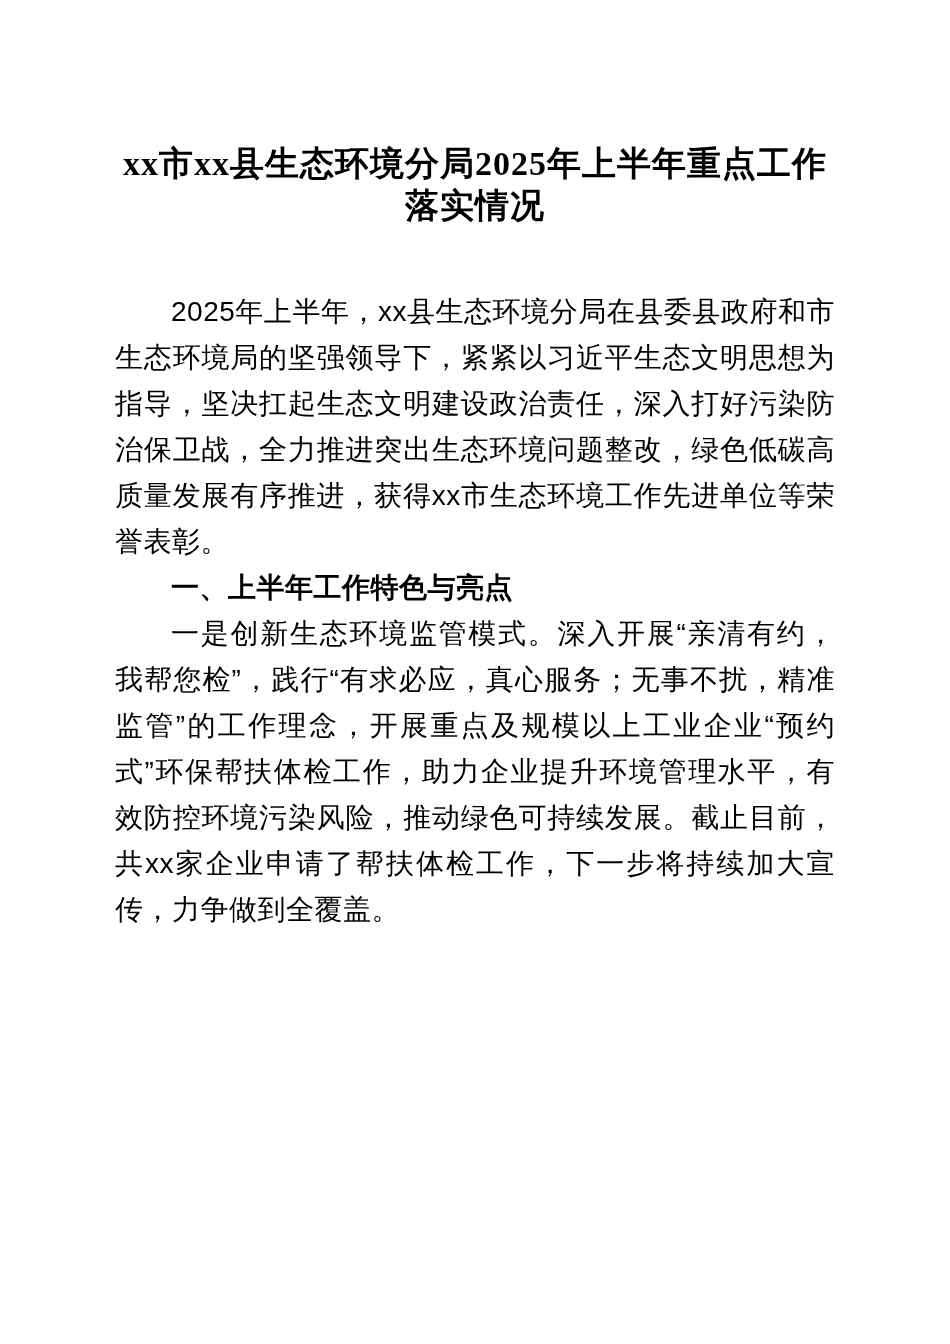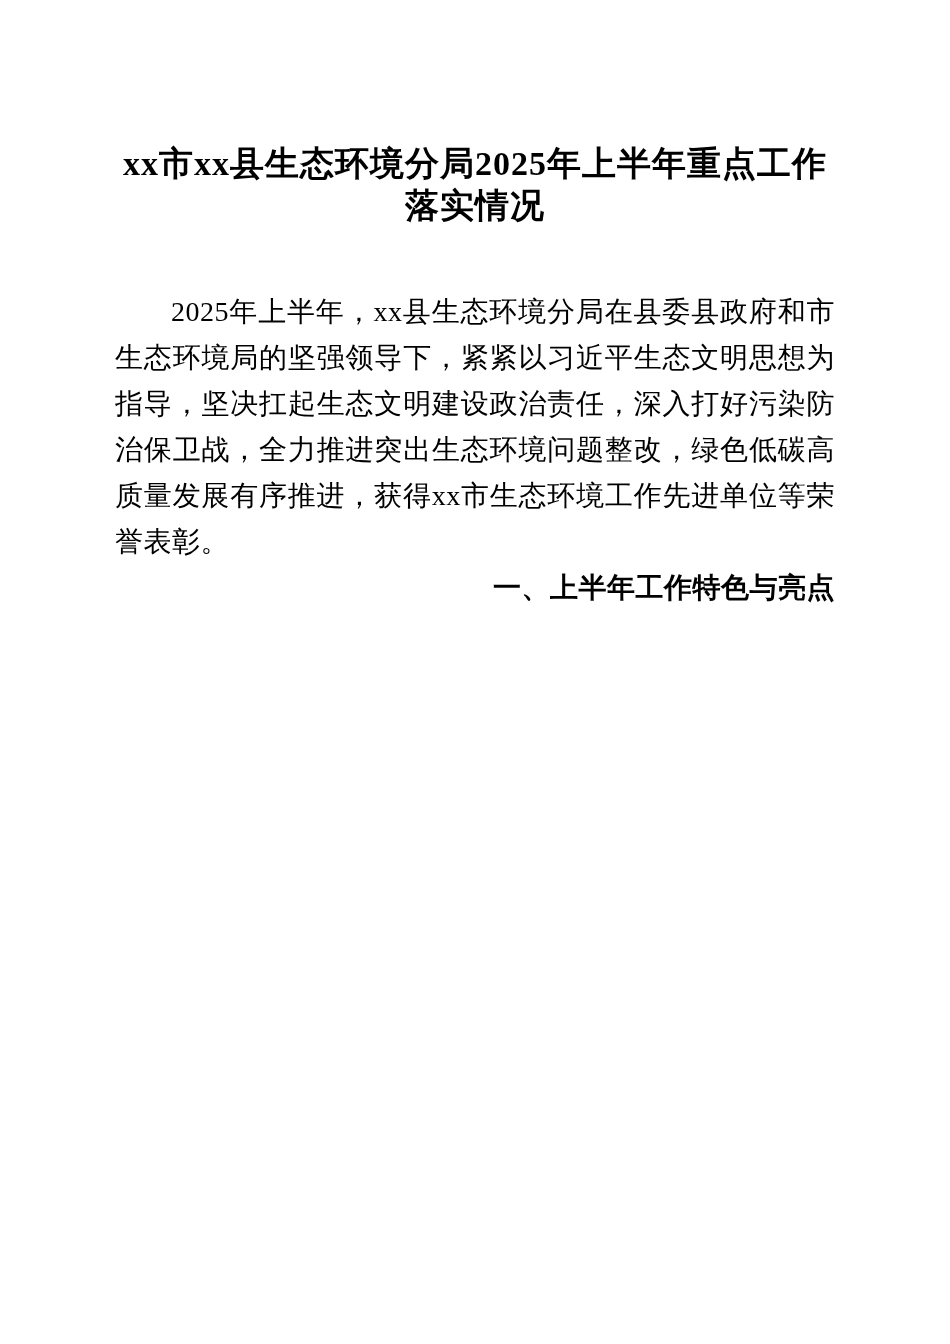--- a/index.html
+++ b/index.html
@@ -33,37 +33,38 @@
   .doc-body p,
   .doc-body h2 {
     margin: 0;
     font-size: 28px;
     line-height: 46px;
     text-align: justify;
     text-indent: 2em;
     color: #000000;
   }
   .doc-body p {
-    font-family: Liberation Serif, serif;
+    font-family: Liberation Sans, sans-serif;
     font-weight: 400;
     letter-spacing: 0.5px;
   }
   .doc-body h2 {
     font-family: "Liberation Sans", "DejaVu Sans", sans-serif;
     font-weight: 700;
-    text-align: right;
+    text-align: left;
     letter-spacing: 0.5px;
   }
 </style>
 </head>
 <body>
 
 <div class="page">
   <h1 class="doc-title">xx市xx县生态环境分局2025年上半年重点工作落实情况</h1>
 
   <div class="doc-body">
     <p>2025年上半年，xx县生态环境分局在县委县政府和市生态环境局的坚强领导下，紧紧以习近平生态文明思想为指导，坚决扛起生态文明建设政治责任，深入打好污染防治保卫战，全力推进突出生态环境问题整改，绿色低碳高质量发展有序推进，获得xx市生态环境工作先进单位等荣誉表彰。</p>
 
     <h2>一、上半年工作特色与亮点</h2>
 
+    <p>一是创新生态环境监管模式。深入开展“亲清有约，我帮您检”，践行“有求必应，真心服务；无事不扰，精准监管”的工作理念，开展重点及规模以上工业企业“预约式”环保帮扶体检工作，助力企业提升环境管理水平，有效防控环境污染风险，推动绿色可持续发展。截止目前，共xx家企业申请了帮扶体检工作，下一步将持续加大宣传，力争做到全覆盖。</p>
 
   </div>
 </div>
 
 </body></html>

